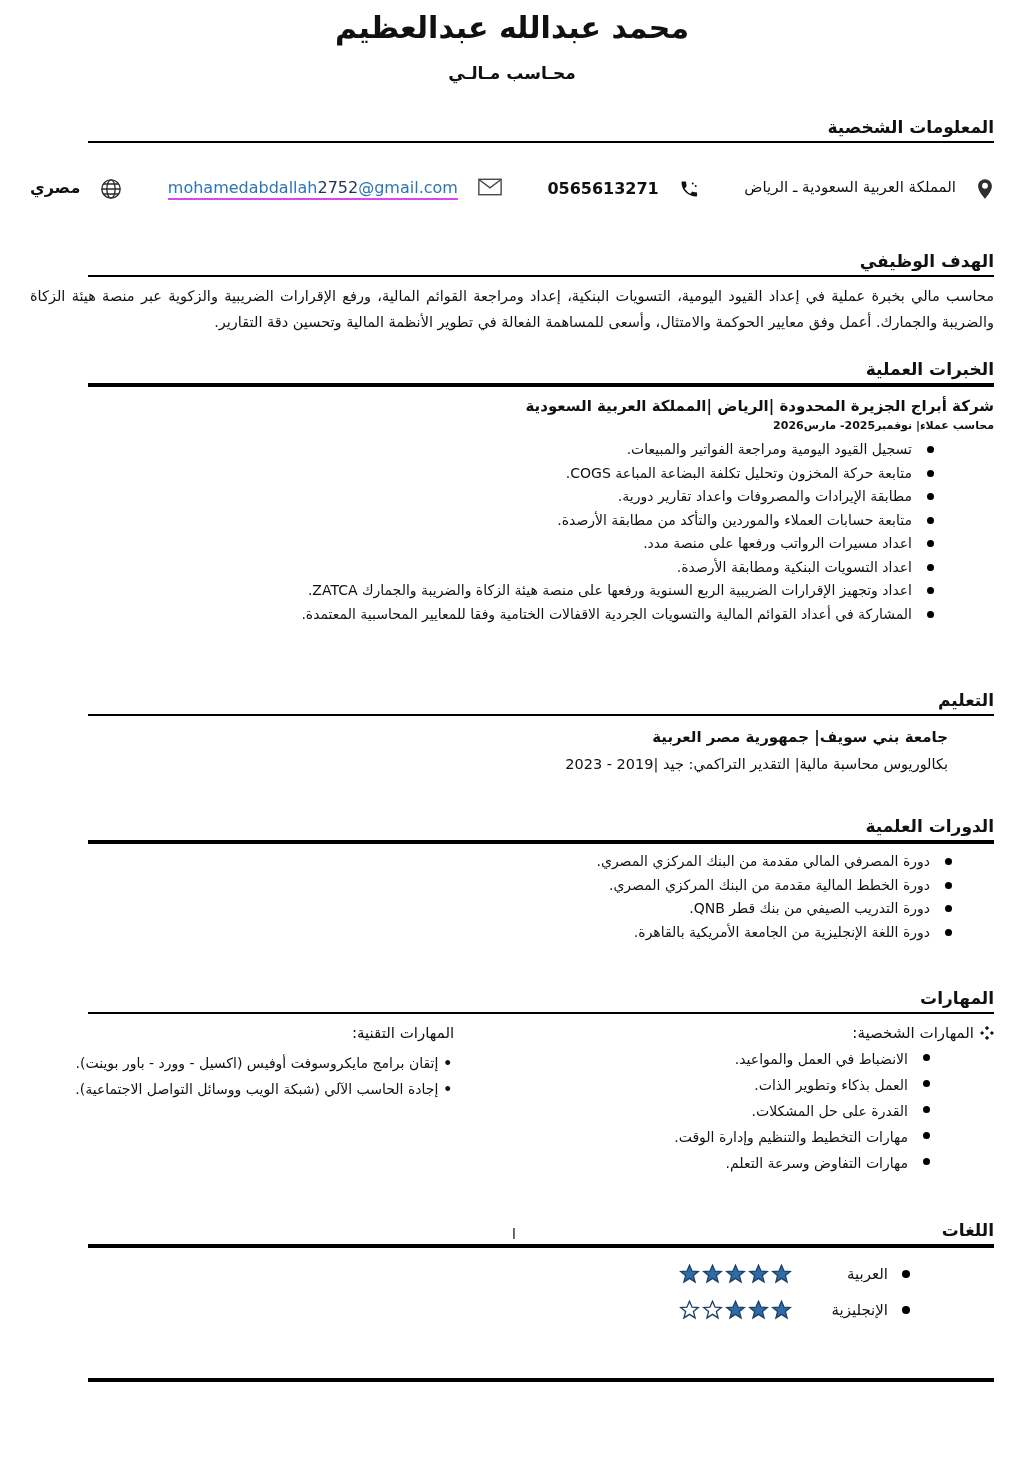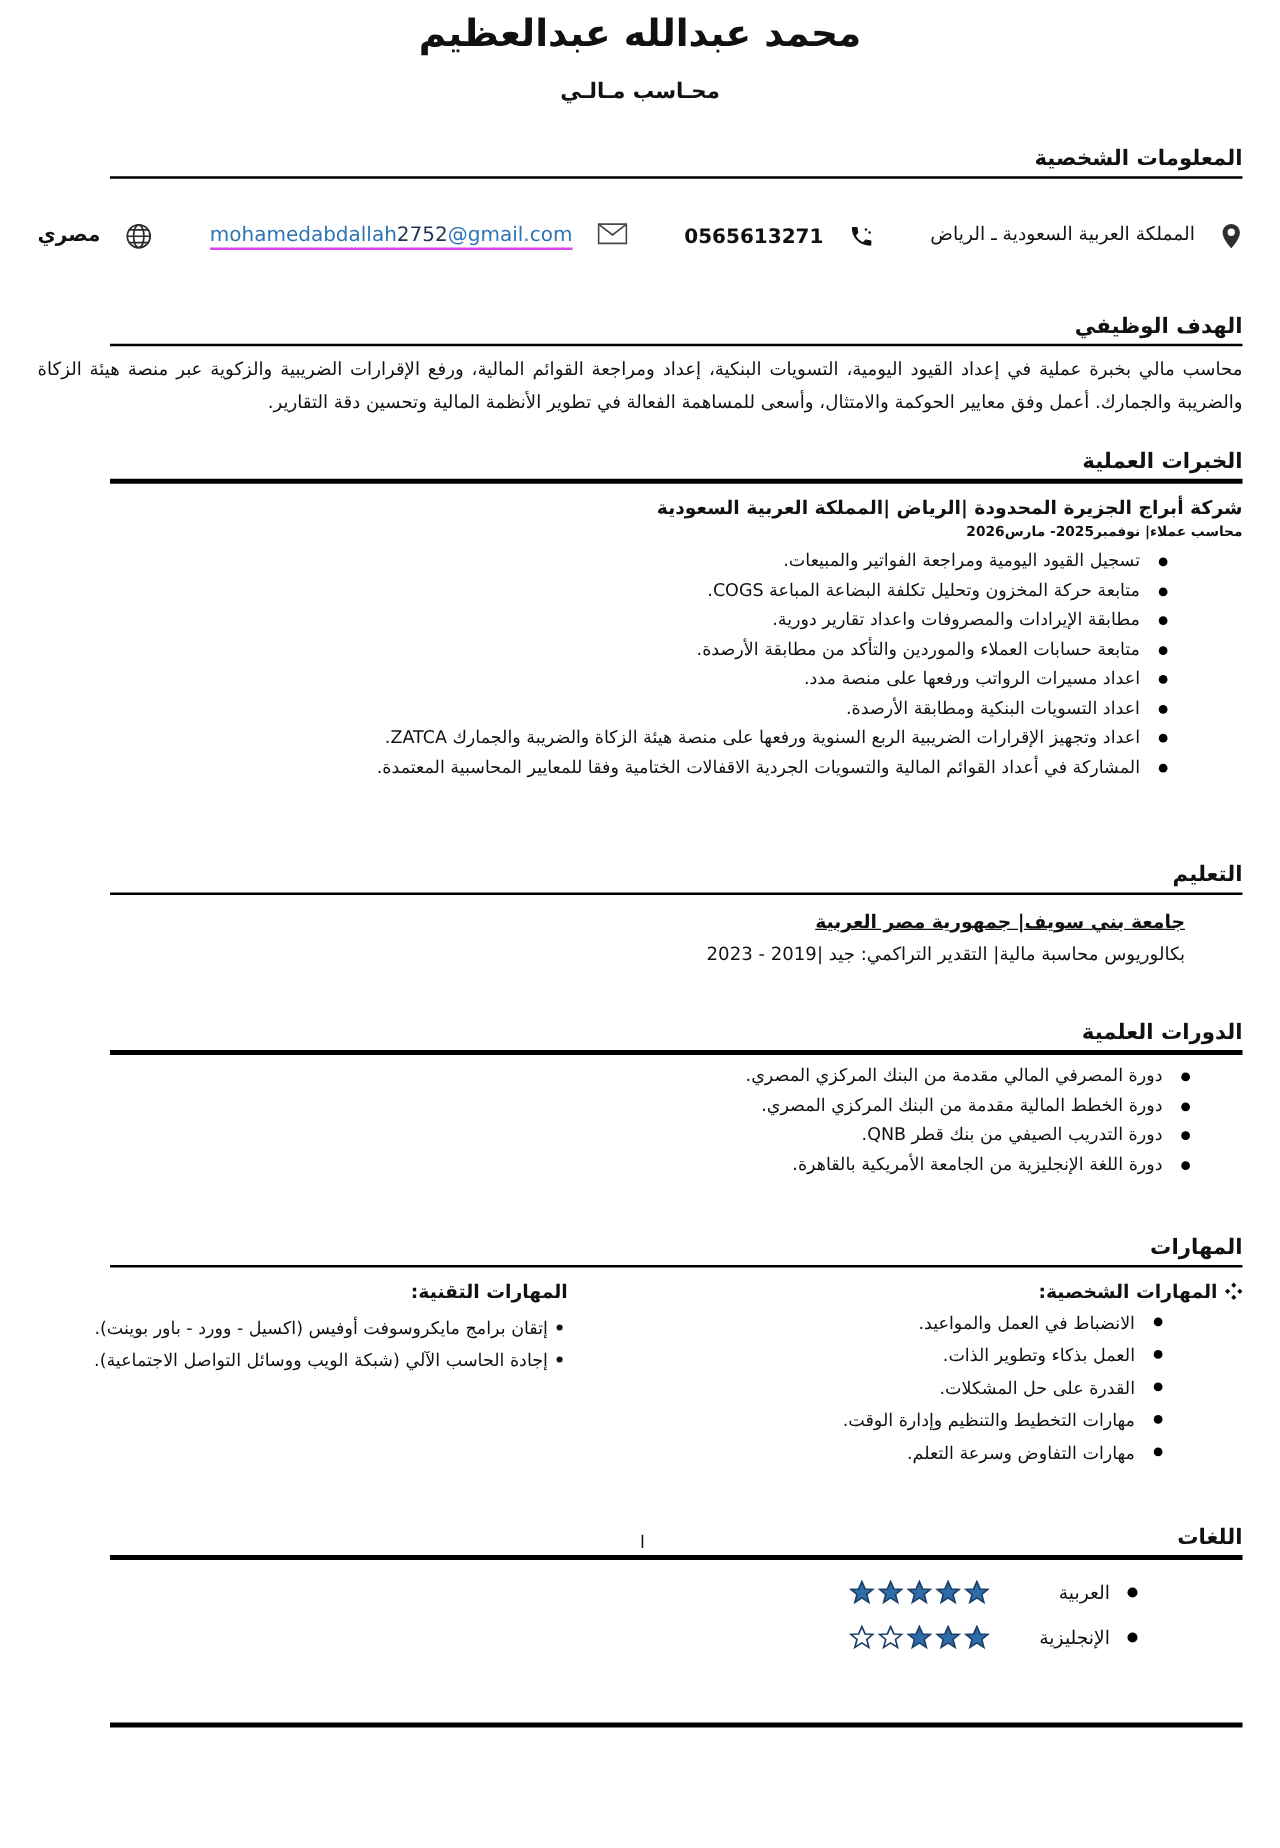--- a/index.html
+++ b/index.html
@@ -37,29 +37,29 @@
 
   
   .company-line { margin-top:10px; font-size:15px; font-weight:bold; text-align:right; }
   .role-line { margin-top:4px; font-size:11px; font-weight:bold; text-align:right; }
   ul.dotlist { list-style:none; margin-top:6px; }
   ul.dotlist li { position:relative; padding-right:24px; font-size:14px; line-height:23.5px; }
   ul.dotlist li::before { content:""; position:absolute; right:2px; top:8px; width:7px; height:7px; border-radius:50%; background:#000; }
   .exp-list { padding-right:58px; }
   .course-list { padding-right:40px; }
   .edu-inner { margin-top:8px; margin-left:0; padding-left:0; }
-  .edu-inner .l1 { font-size:15px; font-weight:bold; line-height:27px; text-align:right; padding-left:46px;text-decoration:underline; }
+  .edu-inner .l1 { font-size:15px; font-weight:bold; line-height:27px; text-align:right; padding-left:46px; }
   .edu-inner .l1, .edu-inner .l2 { padding-right:46px; padding-left:0; }
   .edu-inner .l2 { font-size:14.5px; line-height:27px; text-align:right; }
 
   
   .skills-cols { display:flex; margin-top:10px; }
   .col-personal { width:56%; }
   .col-technical { width:44%; }
-  .skill-head { font-size:15px; font-weight:bold; display:flex; align-items:center; gap:6px; }
+  .skill-head { font-size:15px; font-weight:normal; display:flex; align-items:center; gap:6px; }
   .col-personal ul.dotlist { padding-right:62px; margin-top:4px; }
   .col-personal ul.dotlist li { line-height:26px; }
   .col-technical .skill-head { justify-content:flex-start; }
   ul.inline-bullets { list-style:none; margin-top:8px; padding-right:2px; }
   ul.inline-bullets li { font-size:14px; line-height:26px; }
   ul.inline-bullets li::before { content:"• "; font-weight:bold; }
 
   
   .lang-row { display:flex; align-items:center; padding-right:84px; margin-top:16px; }
   .lang-bullet { width:8px; height:8px; border-radius:50%; background:#000; margin-left:14px; flex:0 0 auto; }

